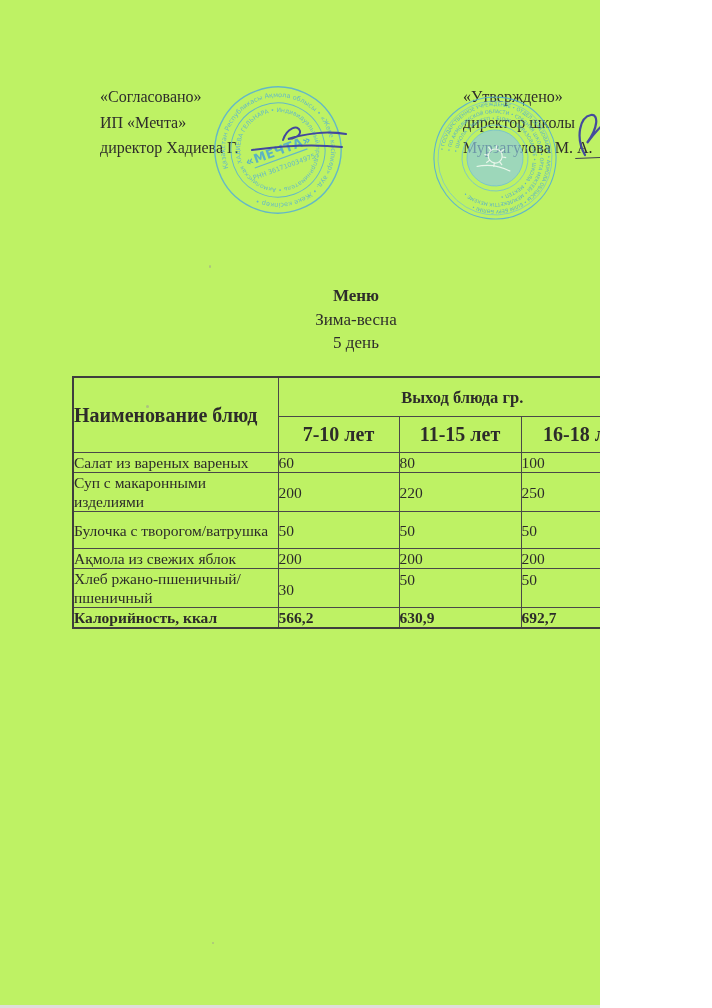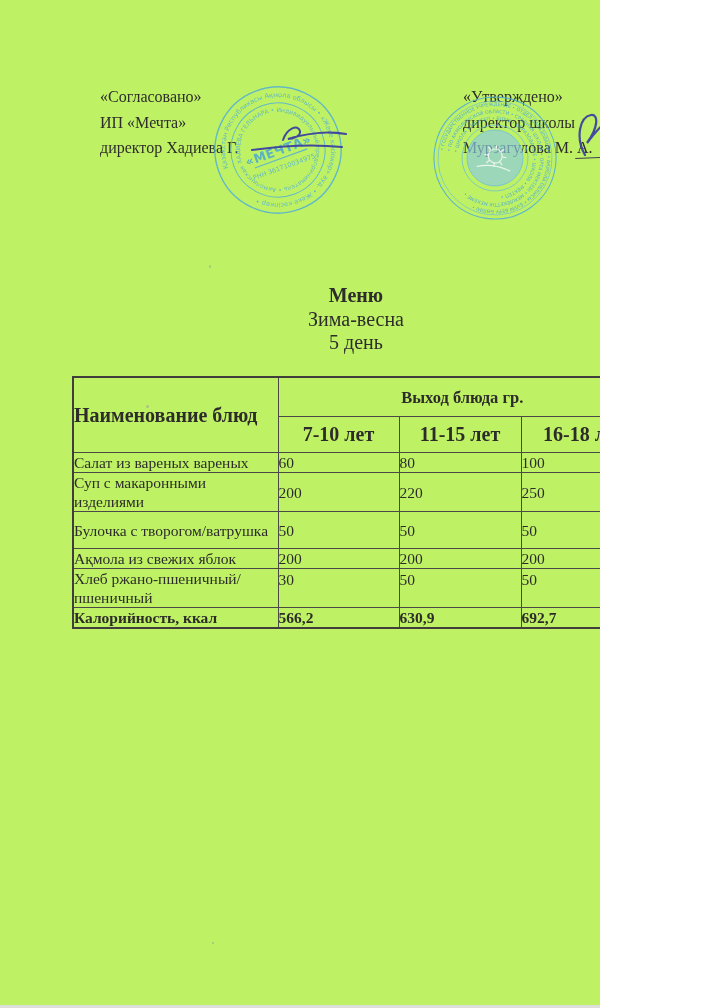--- a/index.html
+++ b/index.html
@@ -9,21 +9,21 @@
     background:#bef264;
     overflow:hidden;
     font-family:"Liberation Serif", serif;
     color:#2e2d2b;
   }
   
   .approval{position:absolute;font-size:16px;line-height:25.5px;white-space:nowrap;}
   .approval-left{left:100px;top:84px;}
   .approval-right{left:463px;top:84px;}
   
-  .title-block{position:absolute;left:20px;top:284px;width:672px;text-align:center;font-size:20px;line-height:23.5px;}
+  .title-block{position:absolute;left:20px;top:284px;width:672px;text-align:center;font-size:17px;line-height:23.5px;}
   .bold{font-weight:bold;}
   
   table.menu{
     position:absolute;left:72px;top:376px;
     width:574px;border-collapse:collapse;table-layout:fixed;
     border:2px solid #3f3e3d;
     font-size:15.5px;color:#2d2c2a;
   }
   table.menu td{border:1.5px solid #4a4948;padding:0;line-height:19px;vertical-align:middle;}
   td.name-h{vertical-align:top;padding:5px 2px 0 7px;font-weight:bold;font-size:20px;}
@@ -171,21 +171,21 @@
         <td class="val">50</td>
       </tr>
       <tr style="height:20px">
         <td class="dish">Ақмола из свежих яблок</td>
         <td class="val">200</td>
         <td class="val">200</td>
         <td class="val">200</td>
       </tr>
       <tr style="height:36px">
         <td class="dish" style="vertical-align:middle">Хлеб ржано-пшеничный/пшеничный</td>
-        <td class="val" style="vertical-align:top;padding-top:1px">30</td>
+        <td class="val" style="vertical-align:top;padding-top:11px">30</td>
         <td class="val" style="vertical-align:top;padding-top:1px">50</td>
         <td class="val" style="vertical-align:top;padding-top:1px">50</td>
       </tr>
       <tr class="total" style="height:20px">
         <td class="dish">Калорийность, ккал</td>
         <td class="val">566,2</td>
         <td class="val">630,9</td>
         <td class="val">692,7</td>
       </tr>
     </tbody>

